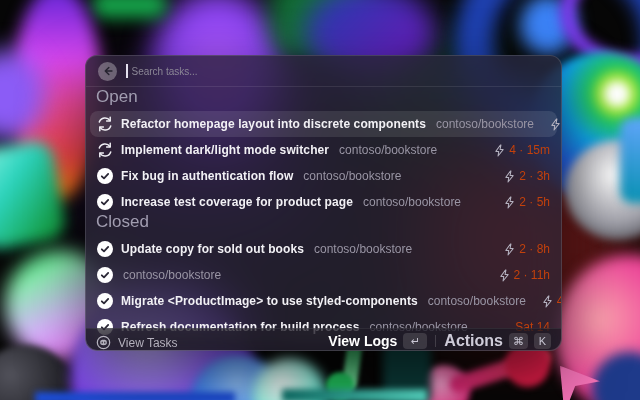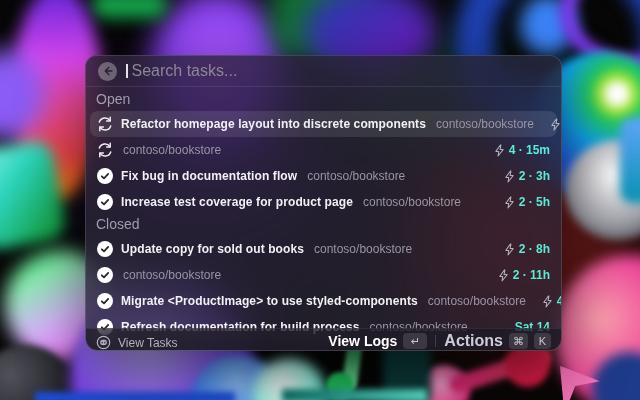--- a/index.html
+++ b/index.html
@@ -45,34 +45,34 @@
          background:rgba(41,37,52,.78);
          backdrop-filter:blur(26px) saturate(1.4);-webkit-backdrop-filter:blur(26px) saturate(1.4);
          border:1px solid rgba(255,255,255,.13);
          box-shadow:0 25px 60px rgba(0,0,0,.55);
          display:flex;flex-direction:column;overflow:hidden;box-sizing:border-box;}
   .searchbar{height:30px;flex:none;display:flex;align-items:center;padding:0 12px;gap:9px;}
   .back{width:19px;height:19px;border-radius:50%;border:none;padding:0;cursor:pointer;
         background:rgba(255,255,255,.30);display:flex;align-items:center;justify-content:center;flex:none;}
   .caret{width:1.5px;height:14px;background:#e4e1ee;flex:none;margin-right:-5px;}
   .search-input{flex:1;background:transparent;border:none;outline:none;color:#8b5cf6;
-        font-size:16px;font-family:"Liberation Sans",sans-serif;padding:0;}
+        font-size:10px;font-family:"Liberation Sans",sans-serif;padding:0;}
   .search-input::placeholder{color:#8b8795;}
   .hdiv{height:1px;background:rgba(255,255,255,.09);flex:none;}
   .list{flex:1;padding:3px 4px 0;overflow:hidden;}
   .section-label{height:21px;display:flex;align-items:flex-end;padding:0 6px 4px;
-        font-size:14px;color:#a19db0;box-sizing:border-box;}
+        font-size:17px;color:#a19db0;box-sizing:border-box;}
   .row{height:26px;display:flex;align-items:center;gap:8px;padding:0 7px;border-radius:8px;cursor:pointer;}
   .row.selected{background:rgba(255,255,255,.10);}
   .sicon{width:16px;height:16px;flex:none;display:flex;align-items:center;justify-content:center;}
   .title{font-size:12px;font-weight:700;color:#f2f1f5;white-space:nowrap;letter-spacing:.1px;}
   .repo{font-size:12px;color:#9995a4;white-space:nowrap;margin-left:2px;}
   .grow{flex:1;}
   .bolt{width:11px;height:13px;color:#b3b0be;flex:none;margin-right:-4px;display:flex;}
-  .meta{font-size:12px;color:#5eead4;white-space:nowrap;font-weight:bold;}
+  .meta{font-size:12px;color:#c2410c;white-space:nowrap;}
   
   .footer{position:absolute;left:0;right:0;bottom:0;height:21px;display:flex;align-items:flex-end;
         padding:0 10px;gap:4px;background:rgba(25,22,32,.60);
         border-top:1px solid rgba(255,255,255,.07);
         backdrop-filter:blur(10px);-webkit-backdrop-filter:blur(10px);
         border-radius:0 0 12px 12px;}
   .ftleft{display:flex;align-items:center;gap:7px;}
   .ftlabel{font-size:12px;color:#b4b1bd;}
   .ftright{margin-left:auto;display:flex;align-items:center;gap:8px;}
   .ftbtn{display:flex;align-items:center;gap:6px;background:none;border:none;padding:0;cursor:pointer;
@@ -162,39 +162,40 @@
   <div class="row progress">
     <span class="sicon sync">
       <svg width="16" height="16" viewBox="0 0 16 16" fill="none" stroke="#efeef4" stroke-width="1.5" stroke-linecap="round" stroke-linejoin="round">
         <path d="M2.3 6.1 A6 6 0 0 1 13 4.6"></path>
         <path d="M13.2 1.3 L13.2 4.9 L9.6 4.9"></path>
         <path d="M13.7 9.9 A6 6 0 0 1 3 11.4"></path>
         <path d="M2.8 14.7 L2.8 11.1 L6.4 11.1"></path>
       </svg>
     </span>
 
+    <span class="title">Implement dark/light mode switcher</span>
     <span class="repo">contoso/bookstore</span>
     <span class="grow"></span>
     <span class="bolt">
       <svg width="11" height="13" viewBox="0 0 12 14" fill="none" stroke="currentColor" stroke-width="1.1" stroke-linejoin="round">
         <path d="M7 1 L2 8 H5.2 L4.4 13 L10 6 H6.6 L7.6 1 Z"></path>
       </svg>
     </span>
     <span class="meta">4 · 15m</span>
   </div>
 
   <div class="row done">
 
     <span class="sicon check">
       <svg width="16" height="16" viewBox="0 0 16 16">
         <circle cx="8" cy="8" r="8" fill="#ffffff"></circle>
         <path d="M4.8 8.3 L7 10.4 L11.2 5.9" stroke="#2b2836" stroke-width="1.8" fill="none" stroke-linecap="round" stroke-linejoin="round"></path>
       </svg>
     </span>
-    <span class="title">Fix bug in documentation flow</span>
+    <span class="title">Fix bug in authentication flow</span>
     <span class="repo">contoso/bookstore</span>
     <span class="grow"></span>
     <span class="bolt">
       <svg width="11" height="13" viewBox="0 0 12 14" fill="none" stroke="currentColor" stroke-width="1.1" stroke-linejoin="round">
         <path d="M7 1 L2 8 H5.2 L4.4 13 L10 6 H6.6 L7.6 1 Z"></path>
       </svg>
     </span>
     <span class="meta">2 · 3h</span>
   </div>
 

